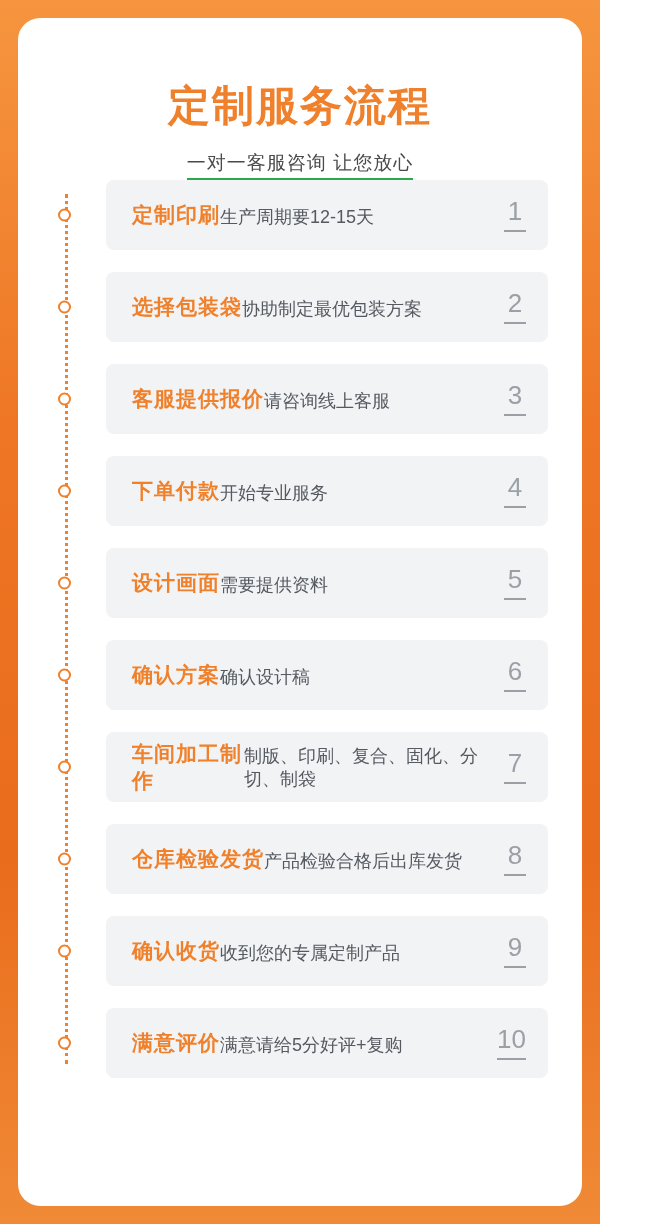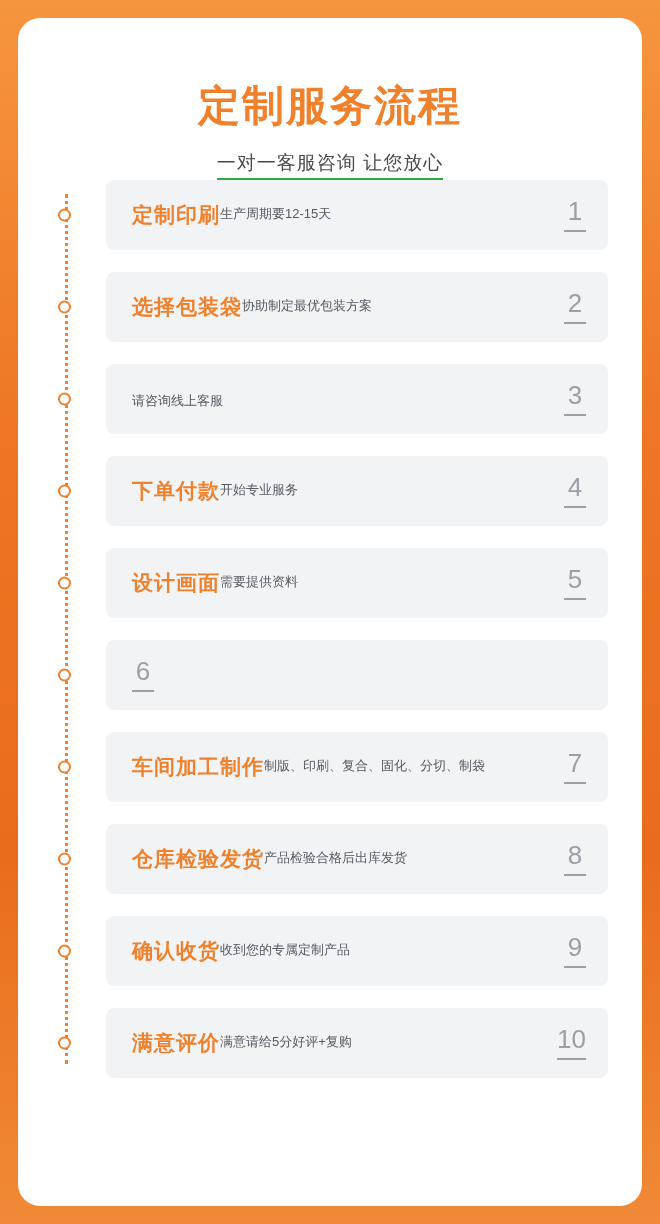--- a/index.html
+++ b/index.html
@@ -7,21 +7,21 @@
     padding: 0;
   }
   body {
     width: 660px;
     height: 1224px;
     font-family: "Liberation Sans", sans-serif;
     background: #ffffff;
   }
   .poster {
     position: relative;
-    width: 660px;
+    width: 600px;
     height: 1224px;
     box-sizing: border-box;
     background: linear-gradient(180deg, #f6953f 0%, #ee7624 35%, #e96c1c 70%, #f08a36 100%);
     padding: 18px;
   }
   .card {
     position: relative;
     width: 100%;
     height: 100%;
     box-sizing: border-box;
@@ -104,21 +104,21 @@
   }
   .step-title {
     color: #f0812c;
     font-size: 21px;
     font-weight: bold;
     letter-spacing: 1px;
     line-height: 1.3;
   }
   .step-desc {
     color: #555a60;
-    font-size: 13px;
+    font-size: 18px;
     margin-top: 5px;
     line-height: 1.3;
   }
   .step-num {
     color: #9aa0a6;
     font-size: 26px;
     font-weight: 300;
     text-align: center;
     line-height: 1;
     padding-bottom: 6px;
@@ -155,20 +155,21 @@
         <div class="step-text">
           <div class="step-title">选择包装袋</div>
           <div class="step-desc">协助制定最优包装方案</div>
         </div>
         <div class="step-num">2</div>
       </div>
 
       <div class="step">
         <span class="bullet"></span>
         <div class="step-text">
+          <div class="step-title">客服提供报价</div>
           <div class="step-desc">请咨询线上客服</div>
         </div>
         <div class="step-num">3</div>
       </div>
 
       <div class="step">
         <span class="bullet"></span>
         <div class="step-text">
           <div class="step-title">下单付款</div>
           <div class="step-desc">开始专业服务</div>
@@ -180,20 +181,24 @@
         <span class="bullet"></span>
         <div class="step-text">
           <div class="step-title">设计画面</div>
           <div class="step-desc">需要提供资料</div>
         </div>
         <div class="step-num">5</div>
       </div>
 
       <div class="step">
         <span class="bullet"></span>
+        <div class="step-text">
+          <div class="step-title">确认方案</div>
+          <div class="step-desc">确认设计稿</div>
+        </div>
         <div class="step-num">6</div>
       </div>
 
       <div class="step">
         <span class="bullet"></span>
         <div class="step-text">
           <div class="step-title">车间加工制作</div>
           <div class="step-desc">制版、印刷、复合、固化、分切、制袋</div>
         </div>
         <div class="step-num">7</div>

